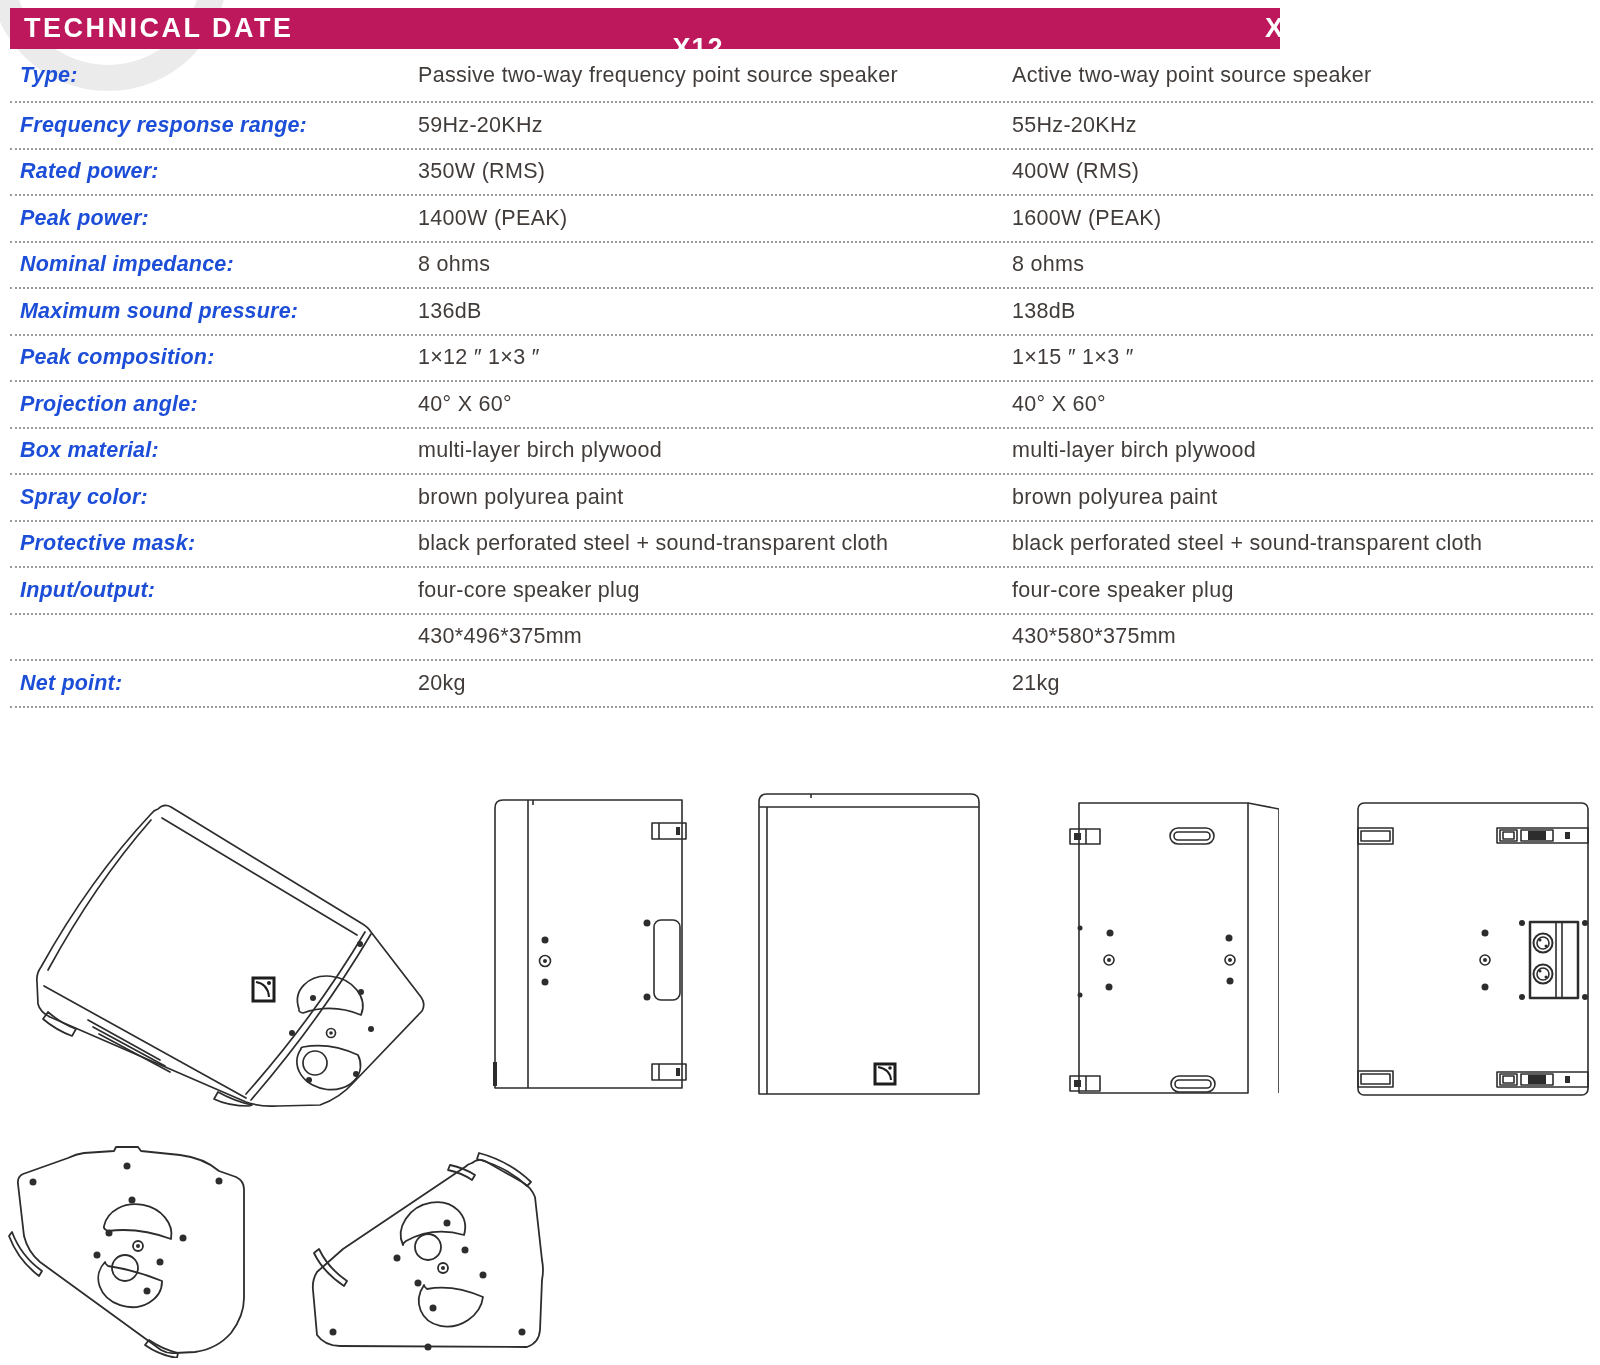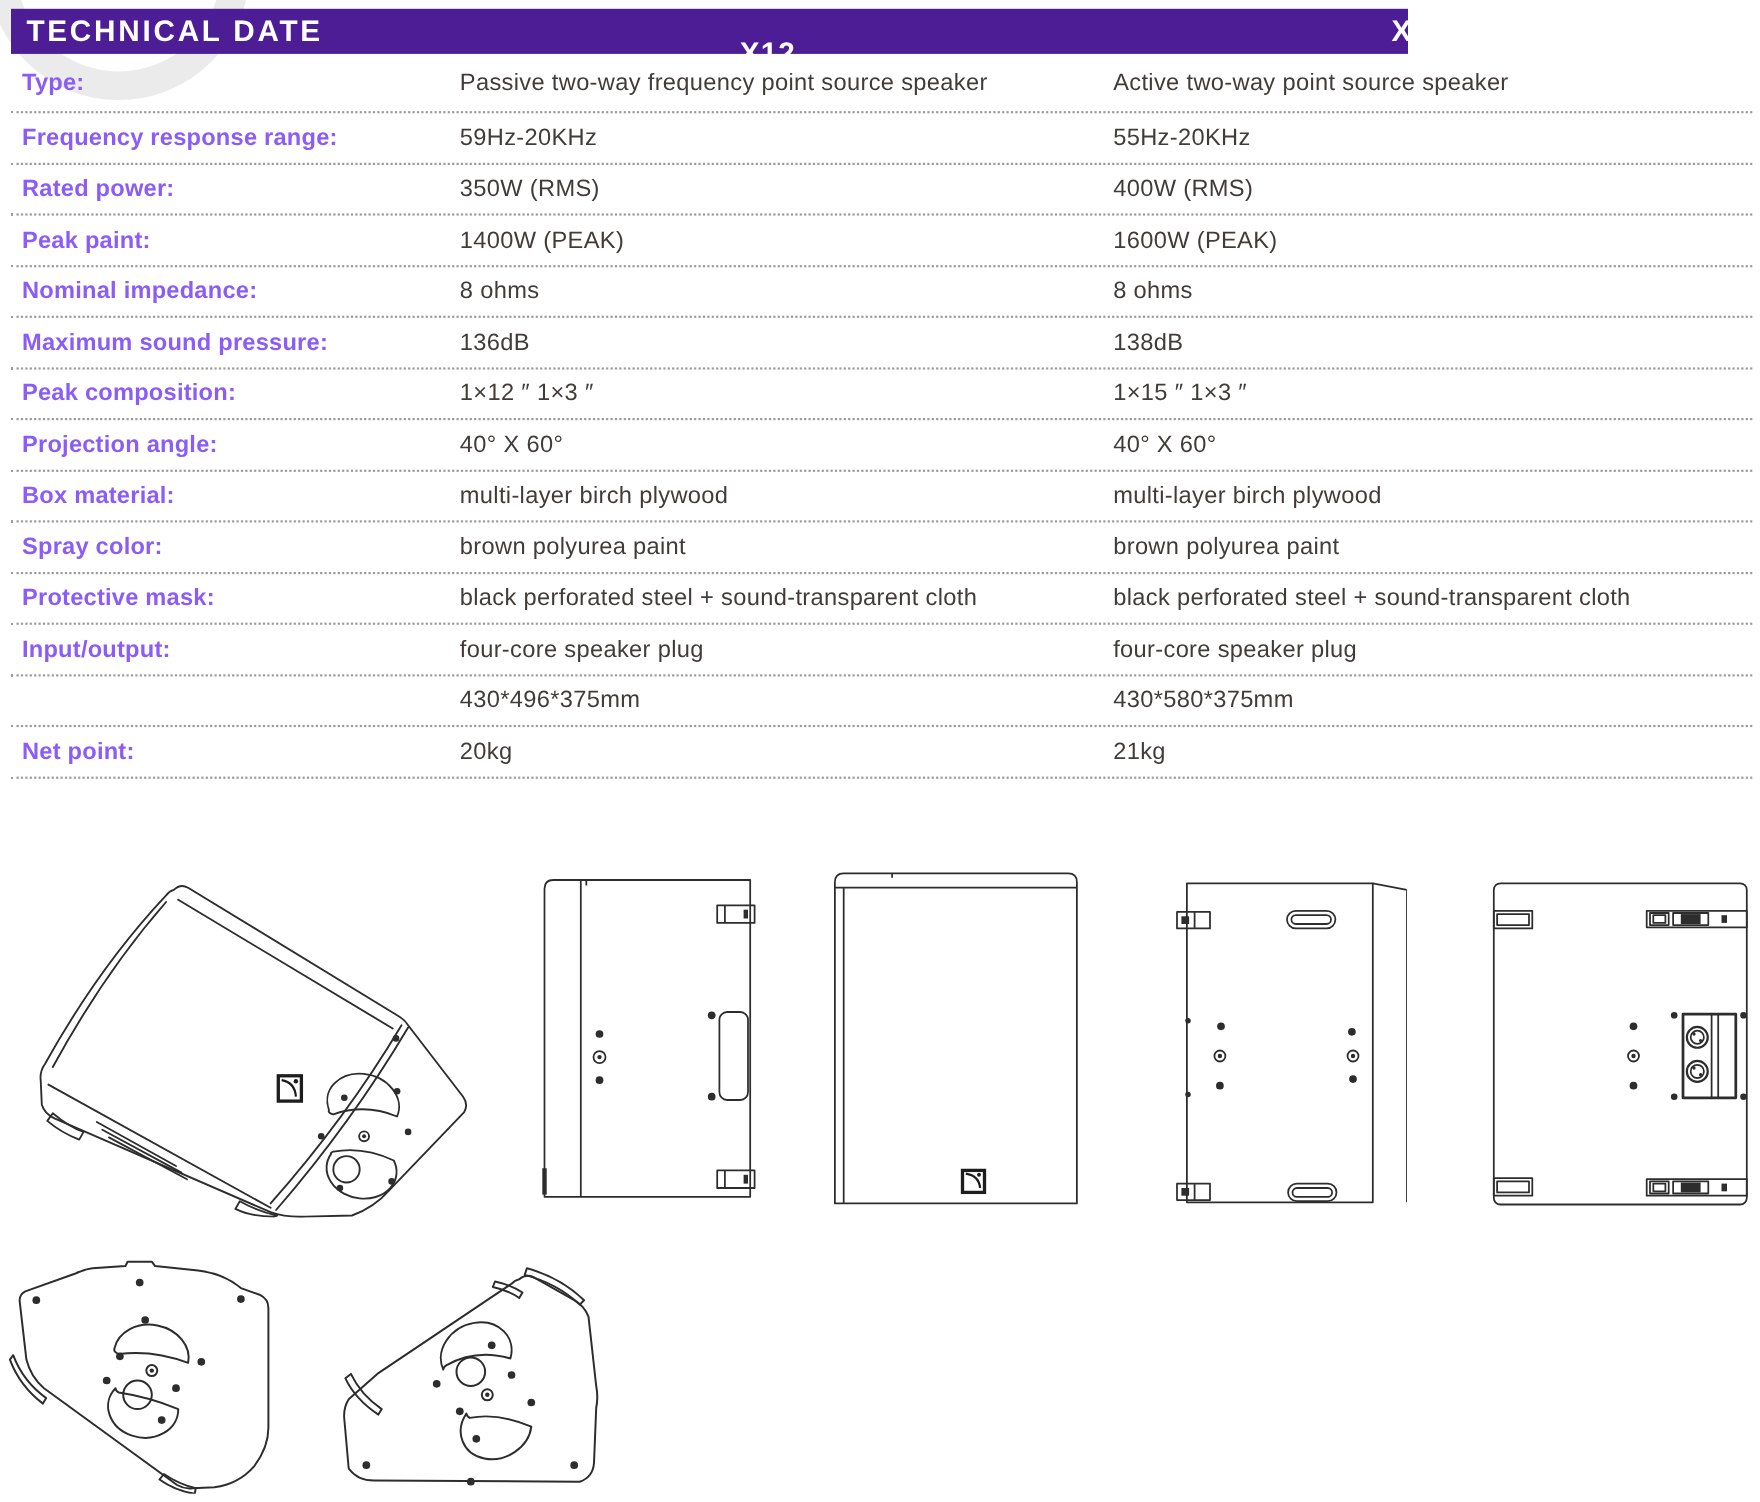--- a/index.html
+++ b/index.html
@@ -5,21 +5,21 @@
   html,body{margin:0;padding:0;}
   body{
     width:1600px;height:1365px;position:relative;overflow:hidden;
     background:#ffffff;
     font-family:"Liberation Sans", sans-serif;
   }
   .watermark{position:absolute;left:0;top:0;z-index:0;}
   
   .header-bar{
     position:absolute;left:10px;top:8px;width:1270px;height:41px;
-    background:#4c1d95;z-index:2;
+    background:#be185d;z-index:2;
   }
   .header-title{
     position:absolute;left:14px;top:0;height:41px;line-height:41px;
     color:#ffffff;font-weight:bold;font-size:27px;letter-spacing:2.5px;
     white-space:nowrap;
   }
   .header-col{
     position:absolute;top:0;height:41px;line-height:41px;text-align:center;
     color:#ffffff;font-weight:bold;font-size:27px;letter-spacing:1px;
   }
@@ -29,21 +29,21 @@
   .spec-table{position:absolute;left:10px;top:49px;width:1583px;z-index:1;}
   .spec-row{
     position:relative;height:46.5px;box-sizing:border-box;
     border-bottom:2px dotted #9b9b9b;
   }
   .spec-row.first{height:54px;}
   .spec-label,.spec-val{
     position:absolute;top:0;bottom:0;display:flex;align-items:center;
     font-size:21.5px;white-space:nowrap;
   }
-  .spec-label{left:10px;font-weight:bold;color:#8b5cf6;letter-spacing:0.2px;}
+  .spec-label{left:10px;font-weight:bold;color:#1d4ed8;letter-spacing:0.2px;font-style:italic;}
   .spec-val{color:#413c39;letter-spacing:0.3px;}
   .v1{left:408px;}
   .v2{left:1002px;}
   
   .drawing{position:absolute;z-index:1;}
   .drawing svg{display:block;width:100%;height:100%;}
 </style>
 </head>
 <body>
 
@@ -67,21 +67,21 @@
     <span class="spec-label">Frequency response range:</span>
     <span class="spec-val v1">59Hz-20KHz</span>
     <span class="spec-val v2">55Hz-20KHz</span>
   </div>
   <div class="spec-row">
     <span class="spec-label">Rated power:</span>
     <span class="spec-val v1">350W (RMS)</span>
     <span class="spec-val v2">400W (RMS)</span>
   </div>
   <div class="spec-row">
-    <span class="spec-label">Peak paint:</span>
+    <span class="spec-label">Peak power:</span>
     <span class="spec-val v1">1400W (PEAK)</span>
     <span class="spec-val v2">1600W (PEAK)</span>
   </div>
   <div class="spec-row">
     <span class="spec-label">Nominal impedance:</span>
     <span class="spec-val v1">8 ohms</span>
     <span class="spec-val v2">8 ohms</span>
   </div>
   <div class="spec-row">
     <span class="spec-label">Maximum sound pressure:</span>

